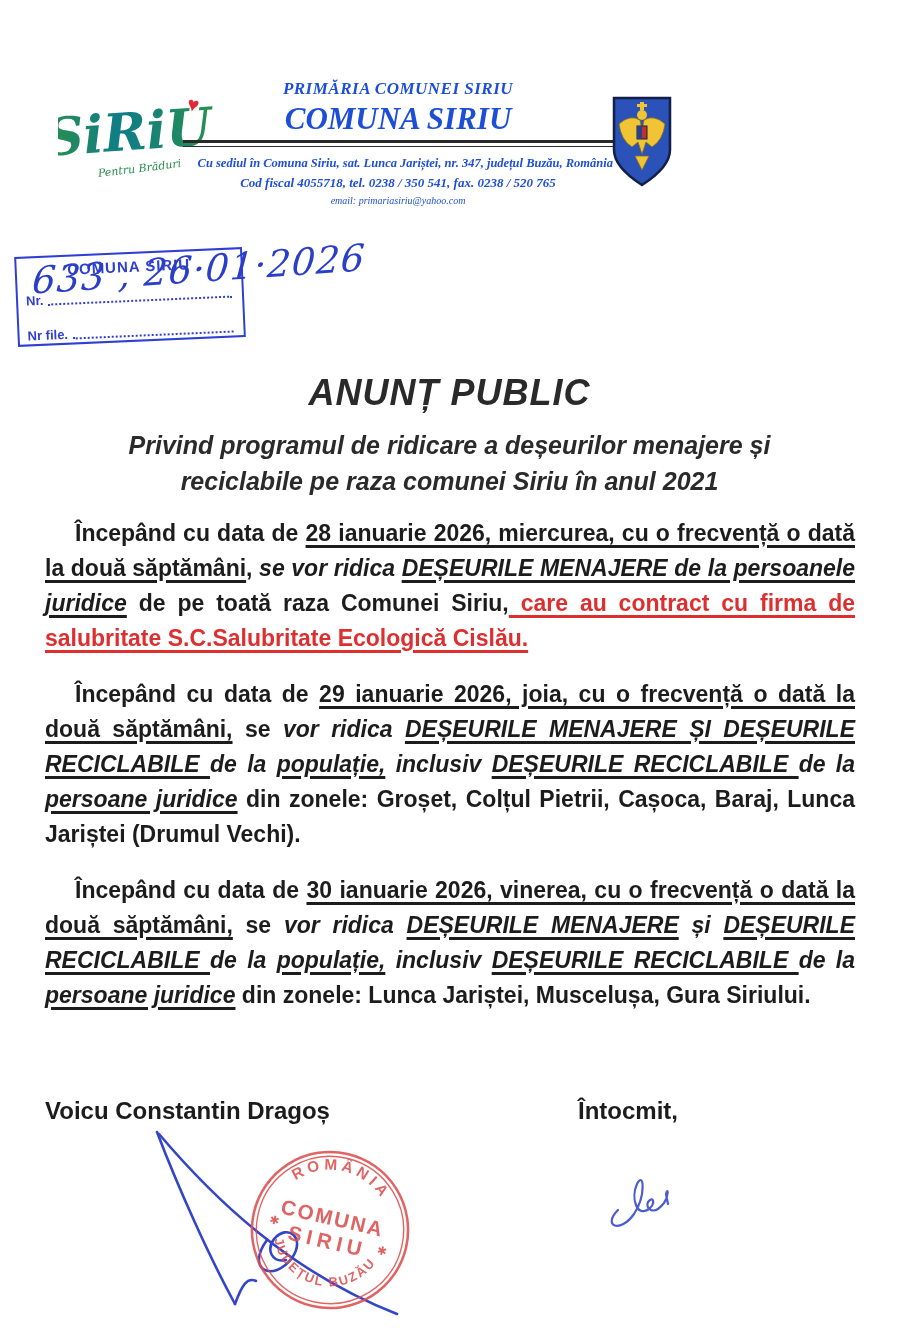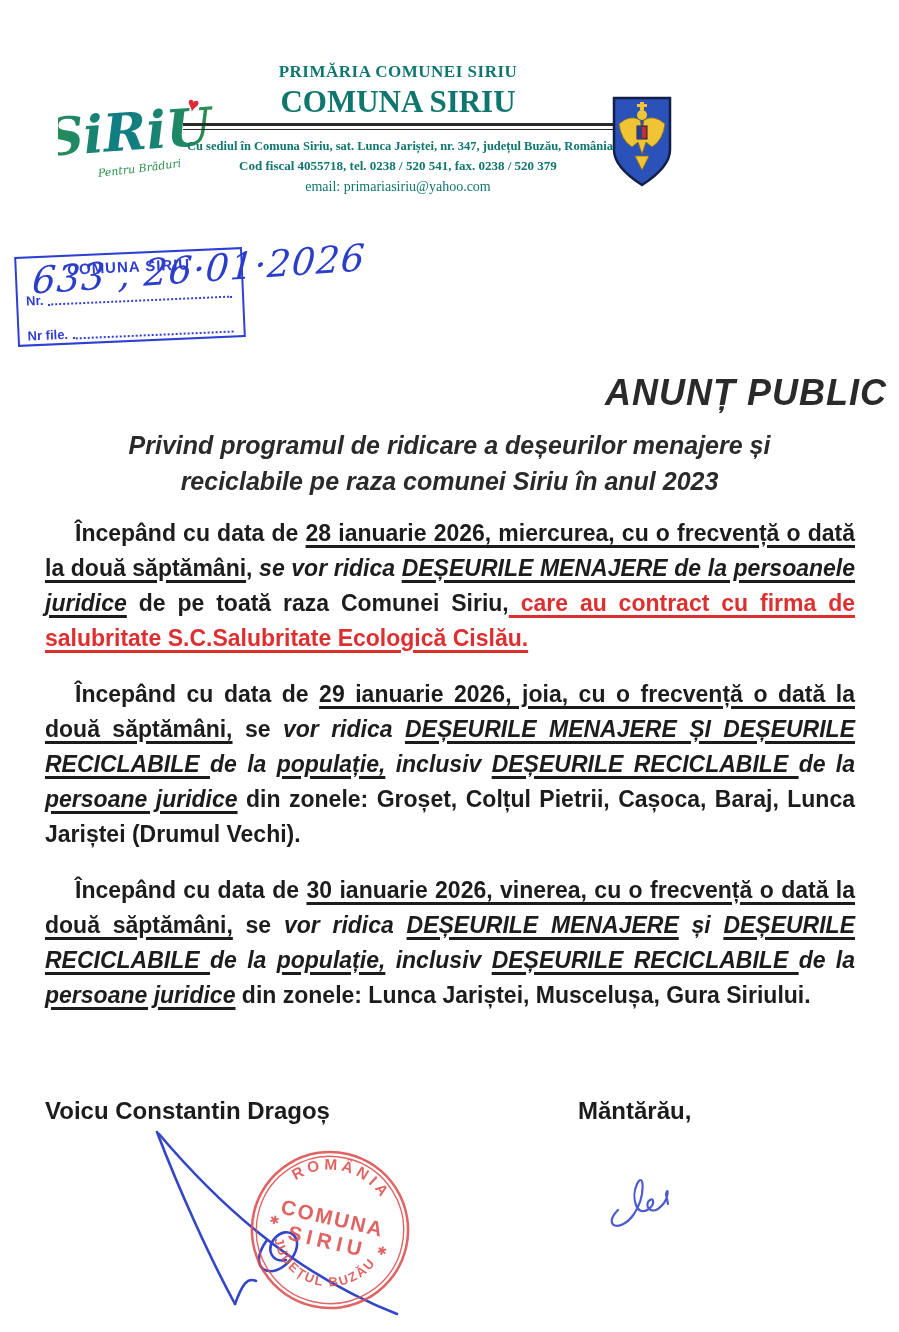--- a/index.html
+++ b/index.html
@@ -2,48 +2,48 @@
 <html><head>
 <meta charset="utf-8">
 <style>
   html,body{margin:0;padding:0;background:#ffffff;}
   .page{
     position:relative;width:899px;height:1332px;margin:0 auto;
     background:#ffffff;overflow:hidden;
     font-family:"Liberation Sans",sans-serif;color:#1c1c1c;
   }
   
-  .hdr-center{position:absolute;left:183px;top:62px;width:430px;text-align:center;
-    font-family:"Liberation Serif",serif;color:#0f766e;}
+  .hdr-center{position:absolute;left:183px;top:79px;width:430px;text-align:center;
+    font-family:"Liberation Serif",serif;font-style:italic;color:#1d4ed8;}
   .hdr-institution{font-size:17px;font-weight:bold;letter-spacing:.5px;white-space:nowrap;}
   .hdr-commune{font-size:31px;font-weight:bold;margin-top:2px;white-space:nowrap;}
   .double-rule{height:3px;border-top:3px solid #2a2a2a;border-bottom:1px solid #2a2a2a;margin:3px 0 7px 0;}
   .hdr-addr{font-size:12.5px;font-weight:bold;white-space:nowrap;line-height:1.55;text-align:right;}
   .hdr-fiscal{font-size:13px;font-weight:bold;white-space:nowrap;line-height:1.5;}
-  .hdr-mail,.hdr-site{font-size:14px;line-height:1.5;}
+  .hdr-mail,.hdr-site{font-size:10px;line-height:1.5;}
   .logo-wrap{position:absolute;left:58px;top:88px;width:155px;height:96px;}
   .crest-wrap{position:absolute;left:611px;top:94px;width:62px;height:95px;}
   
   .reg-box{
     position:absolute;left:16px;top:252px;width:228px;height:90px;
     border:2px solid #2f3fd4;color:#2f3fd4;transform:rotate(-2.5deg);
     padding:4px 8px 6px 8px;box-sizing:border-box;background:transparent;
   }
   .reg-title{text-align:center;font-size:15px;font-weight:bold;letter-spacing:1px;}
   .reg-row{display:flex;align-items:flex-end;font-size:13px;font-weight:bold;margin-top:14px;}
   .reg-row.second{margin-top:20px;}
   .leader{flex:1;border-bottom:2px dotted #2f3fd4;margin:0 2px 2px 5px;height:1px;}
   .reg-hand{
     position:absolute;left:32px;top:248px;width:330px;z-index:5;
     font-family:"DejaVu Serif",serif;font-style:italic;
     font-size:37px;color:#2b3ec9;transform:rotate(-4deg) skewX(-8deg);
     letter-spacing:1px;white-space:nowrap;
   }
   
-  .doc-title{position:absolute;left:0;right:12px;top:372px;text-align:right;
+  .doc-title{position:absolute;left:0;right:0;top:372px;text-align:center;
     font-size:36px;font-weight:bold;font-style:italic;letter-spacing:1px;color:#2a2a2a;}
   .doc-subtitle{position:absolute;left:80px;right:80px;top:428px;text-align:center;
     font-size:25px;font-weight:bold;font-style:italic;line-height:1.42;color:#2a2a2a;}
   
   .body-block{position:absolute;left:45px;right:44px;top:508px;}
   .body-par{font-size:23px;font-weight:bold;line-height:35px;text-align:justify;
     text-indent:30px;margin:8px 0 21px 0;color:#1c1c1c;}
   .it{font-style:italic;}
   .ul{text-decoration:underline;text-decoration-thickness:2.5px;text-underline-offset:4px;}
   .red{color:#dd2f2f;text-decoration-color:#dd2f2f;}
@@ -72,21 +72,21 @@
       <text x="128" y="22" font-size="20" fill="#e02a3a" transform="rotate(12 128 22)">♥</text>
       <text x="82" y="84" text-anchor="middle" font-family="DejaVu Serif, serif" font-style="italic" font-size="11" fill="#2a8f4e" transform="rotate(-7 82 84)">Pentru Brăduri</text>
     </svg>
   </div>
 
   <div class="hdr-center">
     <div class="hdr-institution">PRIMĂRIA COMUNEI SIRIU</div>
     <div class="hdr-commune">COMUNA SIRIU</div>
     <div class="double-rule"></div>
     <div class="hdr-addr">Cu sediul în Comuna Siriu, sat. Lunca Jariștei, nr. 347, județul Buzău, România</div>
-    <div class="hdr-fiscal">Cod fiscal 4055718, tel. 0238 / 520 541, fax. 0238 / 520 379</div>
+    <div class="hdr-fiscal">Cod fiscal 4055718, tel. 0238 / 350 541, fax. 0238 / 520 765</div>
     <div class="hdr-mail">email: primariasiriu@yahoo.com</div>
   </div>
 
   <div class="crest-wrap">
     <svg width="62" height="95" viewBox="0 0 62 95">
       <path d="M3,4 h56 v52 q0,17 -28,35 q-28,-18 -28,-35 z" fill="#2a52b8" stroke="#131f46" stroke-width="2.5"></path>
       <rect x="29" y="8" width="4" height="8" fill="#f0c435"></rect>
       <rect x="26" y="10" width="10" height="3" fill="#f0c435"></rect>
       <circle cx="31" cy="21" r="5" fill="#f0c435"></circle>
       <path d="M8,30 Q19,20 29,26 L31,36 L33,26 Q43,20 54,30 Q52,46 41,53 L35,48 L31,60 L27,48 L21,53 Q10,46 8,30 Z" fill="#f0c435" stroke="#8a6d14" stroke-width="0.8"></path>
@@ -105,33 +105,33 @@
     <div class="reg-row second">
       <span>Nr file.</span>
       <span class="leader"></span>
     </div>
   </div>
   <div class="reg-hand">
     <span>633</span><span> , </span><span>26·01·2026</span>
   </div>
 
   <div class="doc-title">ANUNȚ PUBLIC</div>
-  <div class="doc-subtitle">Privind programul de ridicare a deșeurilor menajere și reciclabile pe raza comunei Siriu în anul 2023</div>
+  <div class="doc-subtitle">Privind programul de ridicare a deșeurilor menajere și reciclabile pe raza comunei Siriu în anul 2021</div>
 
   <div class="body-block">
     <p class="body-par"><span class="">Începând cu data de </span><span class="ul">28 ianuarie 2026, miercurea, cu o frecvență o dată la două săptămâni</span><span class="">, </span><span class="it">se vor ridica </span><span class="it ul">DEȘEURILE MENAJERE de la persoanele juridice</span><span class=""> de pe toată raza Comunei Siriu,</span><span class="ul red"> care au contract cu firma de salubritate S.C.Salubritate Ecologică Cislău.</span></p>
     <p class="body-par"><span class="">Începând cu data de </span><span class="ul">29 ianuarie 2026, joia, cu o frecvență o dată la două săptămâni,</span><span class=""> se </span><span class="it">vor ridica </span><span class="it ul">DEȘEURILE MENAJERE ȘI DEȘEURILE RECICLABILE </span><span class="it">de la </span><span class="it ul">populație,</span><span class="it"> inclusiv </span><span class="it ul">DEȘEURILE RECICLABILE </span><span class="it">de la </span><span class="it ul">persoane juridice</span><span class=""> din zonele: Groșet, Colțul Pietrii, Cașoca, Baraj, Lunca Jariștei (Drumul Vechi).</span></p>
     <p class="body-par"><span class="">Începând cu data de </span><span class="ul">30 ianuarie 2026, vinerea, cu o frecvență o dată la două săptămâni,</span><span class=""> se </span><span class="it">vor ridica </span><span class="it ul">DEȘEURILE MENAJERE</span><span class="it"> și </span><span class="it ul">DEȘEURILE RECICLABILE </span><span class="it">de la </span><span class="it ul">populație,</span><span class="it"> inclusiv </span><span class="it ul">DEȘEURILE RECICLABILE </span><span class="it">de la </span><span class="it ul">persoane juridice</span><span class=""> din zonele: Lunca Jariștei, Muscelușa, Gura Siriului.</span></p>
   </div>
 
   <div class="sig-left">
     <div>Voicu Constantin Dragoș</div>
   </div>
   <div class="sig-right">
-    <div>Măntărău,</div>
+    <div>Întocmit,</div>
   </div>
 
   <div class="scrawl-left">
     <svg width="320" height="205" viewBox="0 0 320 205">
       <g fill="none" stroke="#3346c8" stroke-width="2.6" stroke-linecap="round">
         <path d="M62,12 C84,70 116,140 140,184"></path>
         <path d="M140,184 C147,165 152,157 161,161"></path>
         <path d="M64,14 C120,80 195,152 302,194"></path>
         <path d="M172,120 C150,150 178,163 197,138 C211,118 193,103 179,119 C171,130 177,143 191,140"></path>
       </g>

